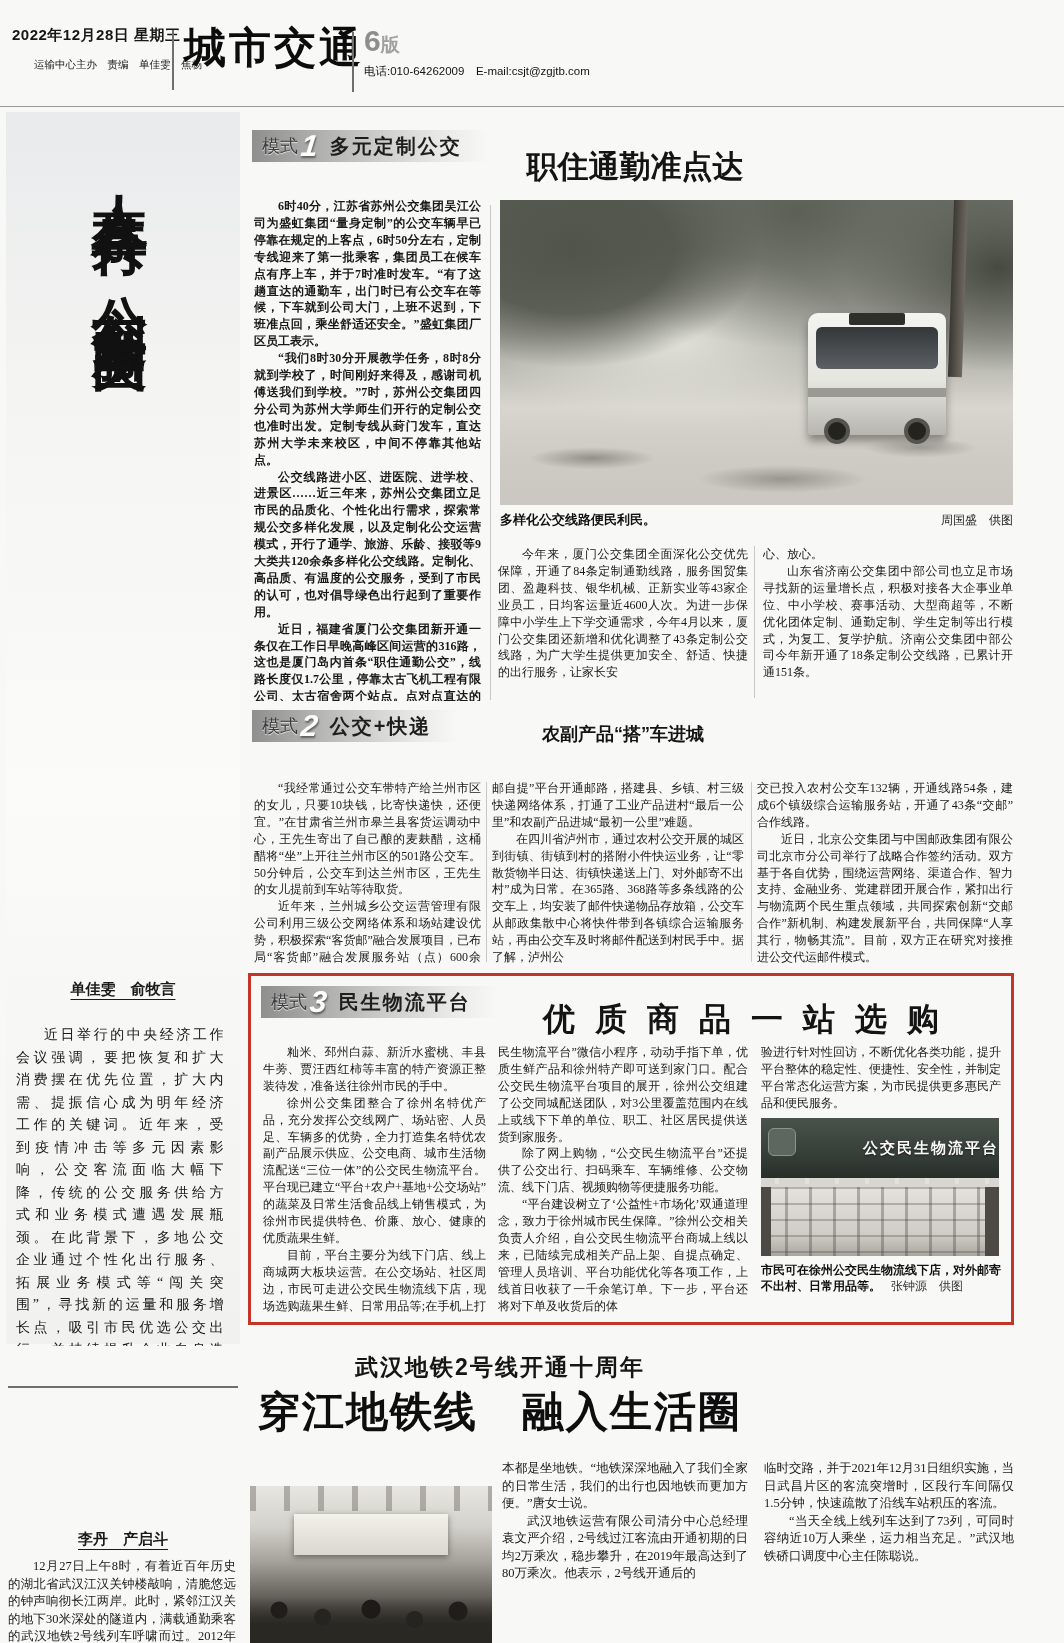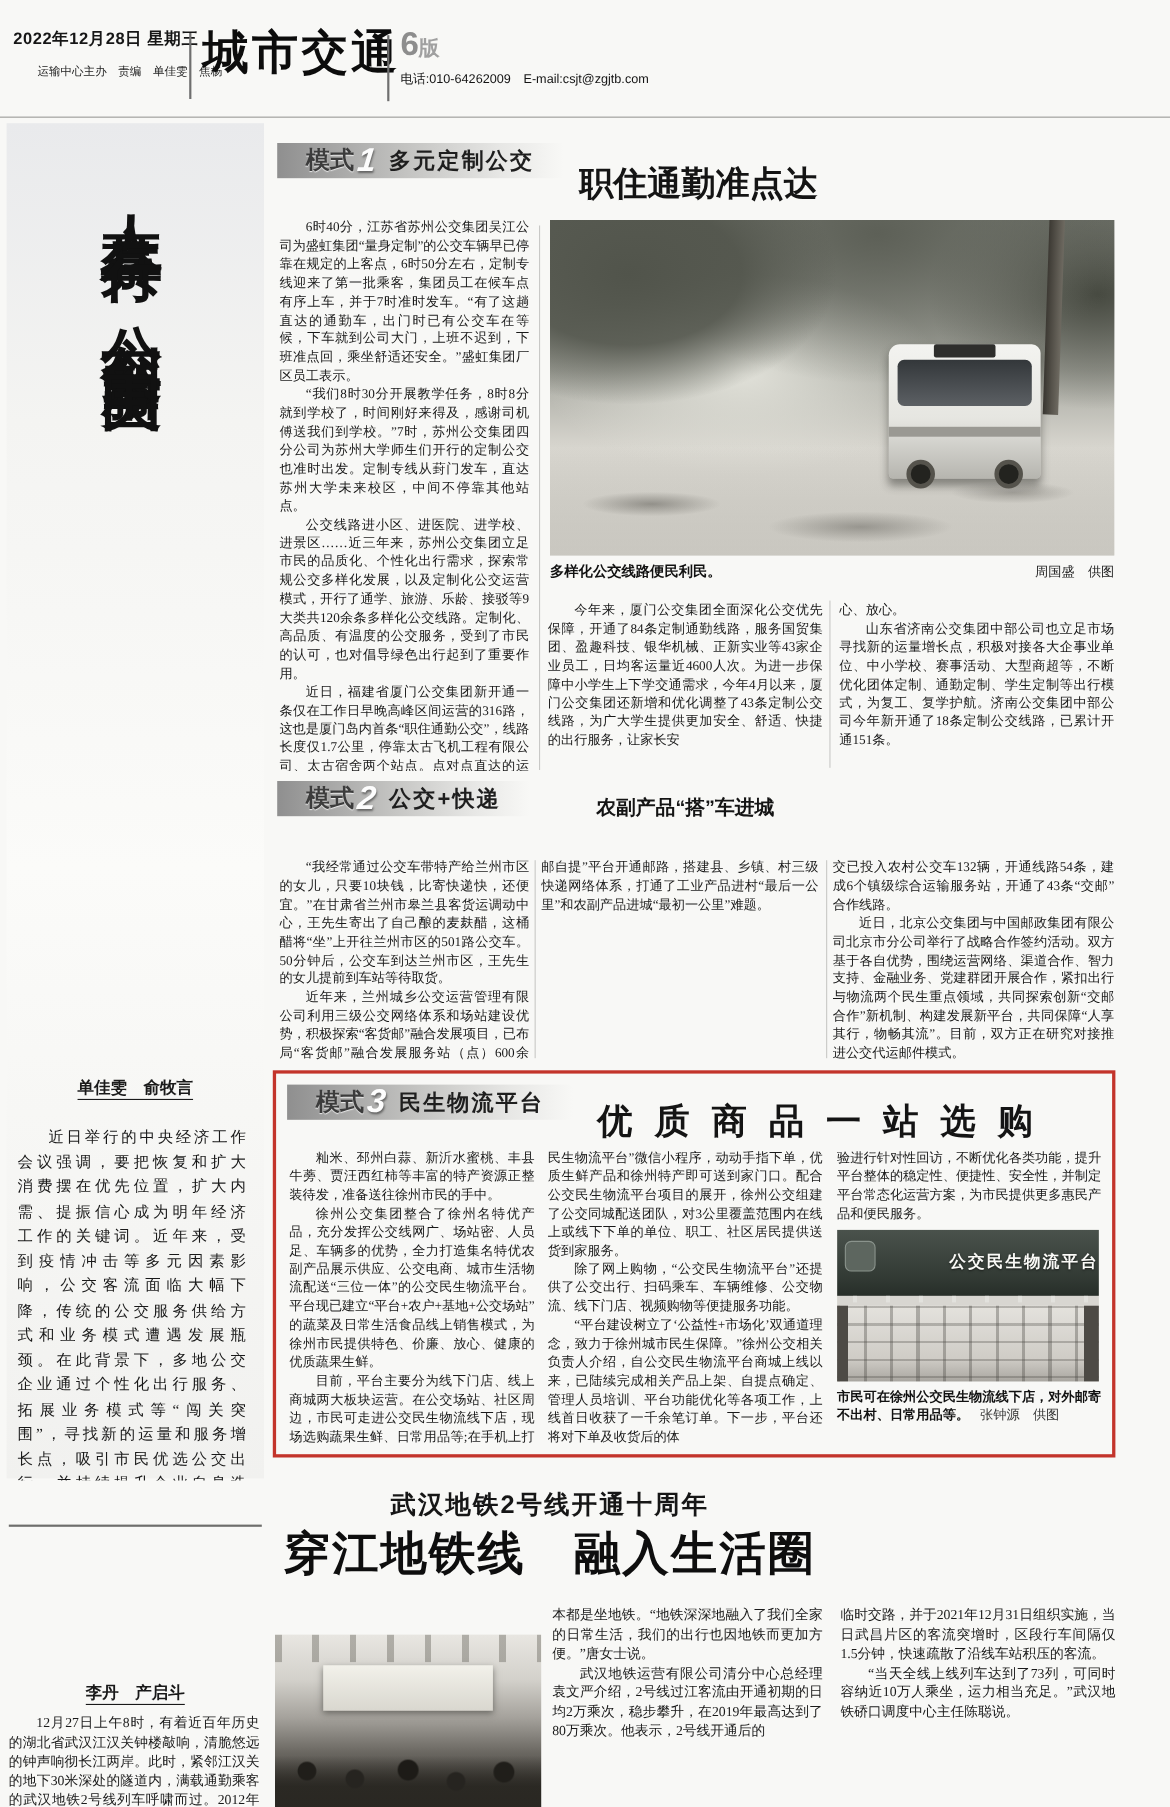--- a/index.html
+++ b/index.html
@@ -37,21 +37,21 @@
     color:#111;font-family:"Liberation Sans",sans-serif;line-height:1.0;}
   .lead-byline{left:8px;top:980px;width:230px;text-align:center;font-size:15px;font-weight:600;
     text-decoration:underline;text-underline-offset:5px;color:#1a1a1a;}
   .lead-body{left:16px;top:1024px;width:210px;height:322px;font-size:14px;line-height:22.5px;letter-spacing:2.5px;}
 
   
   .badge{position:absolute;height:32px;display:flex;align-items:center;
     padding:0 26px 0 10px;
     background:linear-gradient(90deg,#8f8f8f 0%,#c3c3c1 45%,#e7e7e5 78%,rgba(231,231,229,0) 100%);
     font-family:"Liberation Sans",sans-serif;white-space:nowrap;}
-  .badge .w{font-size:22px;font-weight:700;color:#3c3c3c;text-shadow:0 1px 1px rgba(255,255,255,.8);margin-left:16px;}
+  .badge .w{font-size:18px;font-weight:400;color:#3c3c3c;text-shadow:0 1px 1px rgba(255,255,255,.8);}
   .badge .n{font-size:30px;font-weight:900;font-style:italic;color:#fdfdfd;margin:0 12px 0 3px;
     transform:skew(-6deg);text-shadow:1px 2px 2px rgba(0,0,0,.45);}
   .badge .t{font-size:20px;font-weight:800;color:#1e1e1e;letter-spacing:2px;}
 
   .sec-headline{position:absolute;text-align:center;font-family:"Liberation Sans",sans-serif;color:#141414;}
 
   
   .photo-bus{left:500px;top:200px;width:513px;height:305px;overflow:hidden;
     background:
       radial-gradient(ellipse 270px 170px at 14% 16%, #51544b 0%, rgba(81,84,75,.88) 38%, rgba(81,84,75,0) 70%),
@@ -146,21 +146,21 @@
   <p class="para">近日举行的中央经济工作会议强调，要把恢复和扩大消费摆在优先位置，扩大内需、提振信心成为明年经济工作的关键词。近年来，受到疫情冲击等多元因素影响，公交客流面临大幅下降，传统的公交服务供给方式和业务模式遭遇发展瓶颈。在此背景下，多地公交企业通过个性化出行服务、拓展业务模式等“闯关突围”，寻找新的运量和服务增长点，吸引市民优选公交出行，并持续提升企业自身造血能力。</p>
 </div>
 
 <div class="badge" style="left:252px;top:130px;">
   <span class="w">模式</span>
   <span class="n">1</span>
   <span class="t">多元定制公交</span>
 </div>
 <div class="sec-headline" style="left:485px;top:146px;width:300px;font-size:31px;font-weight:600;">职住通勤准点达</div>
 
-<div class="col body-sm" style="left:254px;top:198px;width:227px;height:503px;">
+<div class="col body-sm" style="left:254px;top:198px;width:227px;height:503px;font-weight:bold;">
   <p class="para">6时40分，江苏省苏州公交集团吴江公司为盛虹集团“量身定制”的公交车辆早已停靠在规定的上客点，6时50分左右，定制专线迎来了第一批乘客，集团员工在候车点有序上车，并于7时准时发车。“有了这趟直达的通勤车，出门时已有公交车在等候，下车就到公司大门，上班不迟到，下班准点回，乘坐舒适还安全。”盛虹集团厂区员工表示。</p>
   <p class="para">“我们8时30分开展教学任务，8时8分就到学校了，时间刚好来得及，感谢司机傅送我们到学校。”7时，苏州公交集团四分公司为苏州大学师生们开行的定制公交也准时出发。定制专线从葑门发车，直达苏州大学未来校区，中间不停靠其他站点。</p>
   <p class="para">公交线路进小区、进医院、进学校、进景区……近三年来，苏州公交集团立足市民的品质化、个性化出行需求，探索常规公交多样化发展，以及定制化公交运营模式，开行了通学、旅游、乐龄、接驳等9大类共120余条多样化公交线路。定制化、高品质、有温度的公交服务，受到了市民的认可，也对倡导绿色出行起到了重要作用。</p>
   <p class="para">近日，福建省厦门公交集团新开通一条仅在工作日早晚高峰区间运营的316路，这也是厦门岛内首条“职住通勤公交”，线路长度仅1.7公里，停靠太古飞机工程有限公司、太古宿舍两个站点。点对点直达的运营模式，为公司员工往返厂区与居住区提供了便利，引导部分人群从电动车出行转为了公交出行。</p>
 </div>
 
 <div class="abs photo-bus">
   <div class="trunk"></div>
   <div class="dapple"></div>
   <div class="bus">
@@ -193,20 +193,21 @@
   <span class="t">公交+快递</span>
 </div>
 <div class="sec-headline" style="left:478px;top:722px;width:290px;font-size:18px;font-weight:800;">农副产品“搭”车进城</div>
 
 <div class="col body-sm" style="left:254px;top:780px;width:227px;height:185px;">
   <p class="para">“我经常通过公交车带特产给兰州市区的女儿，只要10块钱，比寄快递快，还便宜。”在甘肃省兰州市皋兰县客货运调动中心，王先生寄出了自己酿的麦麸醋，这桶醋将“坐”上开往兰州市区的501路公交车。50分钟后，公交车到达兰州市区，王先生的女儿提前到车站等待取货。</p>
   <p class="para">近年来，兰州城乡公交运营管理有限公司利用三级公交网络体系和场站建设优势，积极探索“客货邮”融合发展项目，已布局“客货邮”融合发展服务站（点）600余个，搭载“易</p>
 </div>
 <div class="col body-sm" style="left:492px;top:780px;width:252px;height:185px;">
   <p class="para noindent">邮自提”平台开通邮路，搭建县、乡镇、村三级快递网络体系，打通了工业产品进村“最后一公里”和农副产品进城“最初一公里”难题。</p>
+  <p class="para">在四川省泸州市，通过农村公交开展的城区到街镇、街镇到村的搭附小件快运业务，让“零散货物半日达、街镇快递送上门、对外邮寄不出村”成为日常。在365路、368路等多条线路的公交车上，均安装了邮件快递物品存放箱，公交车从邮政集散中心将快件带到各镇综合运输服务站，再由公交车及时将邮件配送到村民手中。据了解，泸州公</p>
 </div>
 <div class="col body-sm" style="left:757px;top:780px;width:256px;height:185px;">
   <p class="para noindent">交已投入农村公交车132辆，开通线路54条，建成6个镇级综合运输服务站，开通了43条“交邮”合作线路。</p>
   <p class="para">近日，北京公交集团与中国邮政集团有限公司北京市分公司举行了战略合作签约活动。双方基于各自优势，围绕运营网络、渠道合作、智力支持、金融业务、党建群团开展合作，紧扣出行与物流两个民生重点领域，共同探索创新“交邮合作”新机制、构建发展新平台，共同保障“人享其行，物畅其流”。目前，双方正在研究对接推进公交代运邮件模式。</p>
 </div>
 
 <div class="vrule" style="left:486px;top:782px;height:180px;"></div>
 <div class="vrule" style="left:751px;top:782px;height:180px;"></div>
 
 <div class="redbox">

